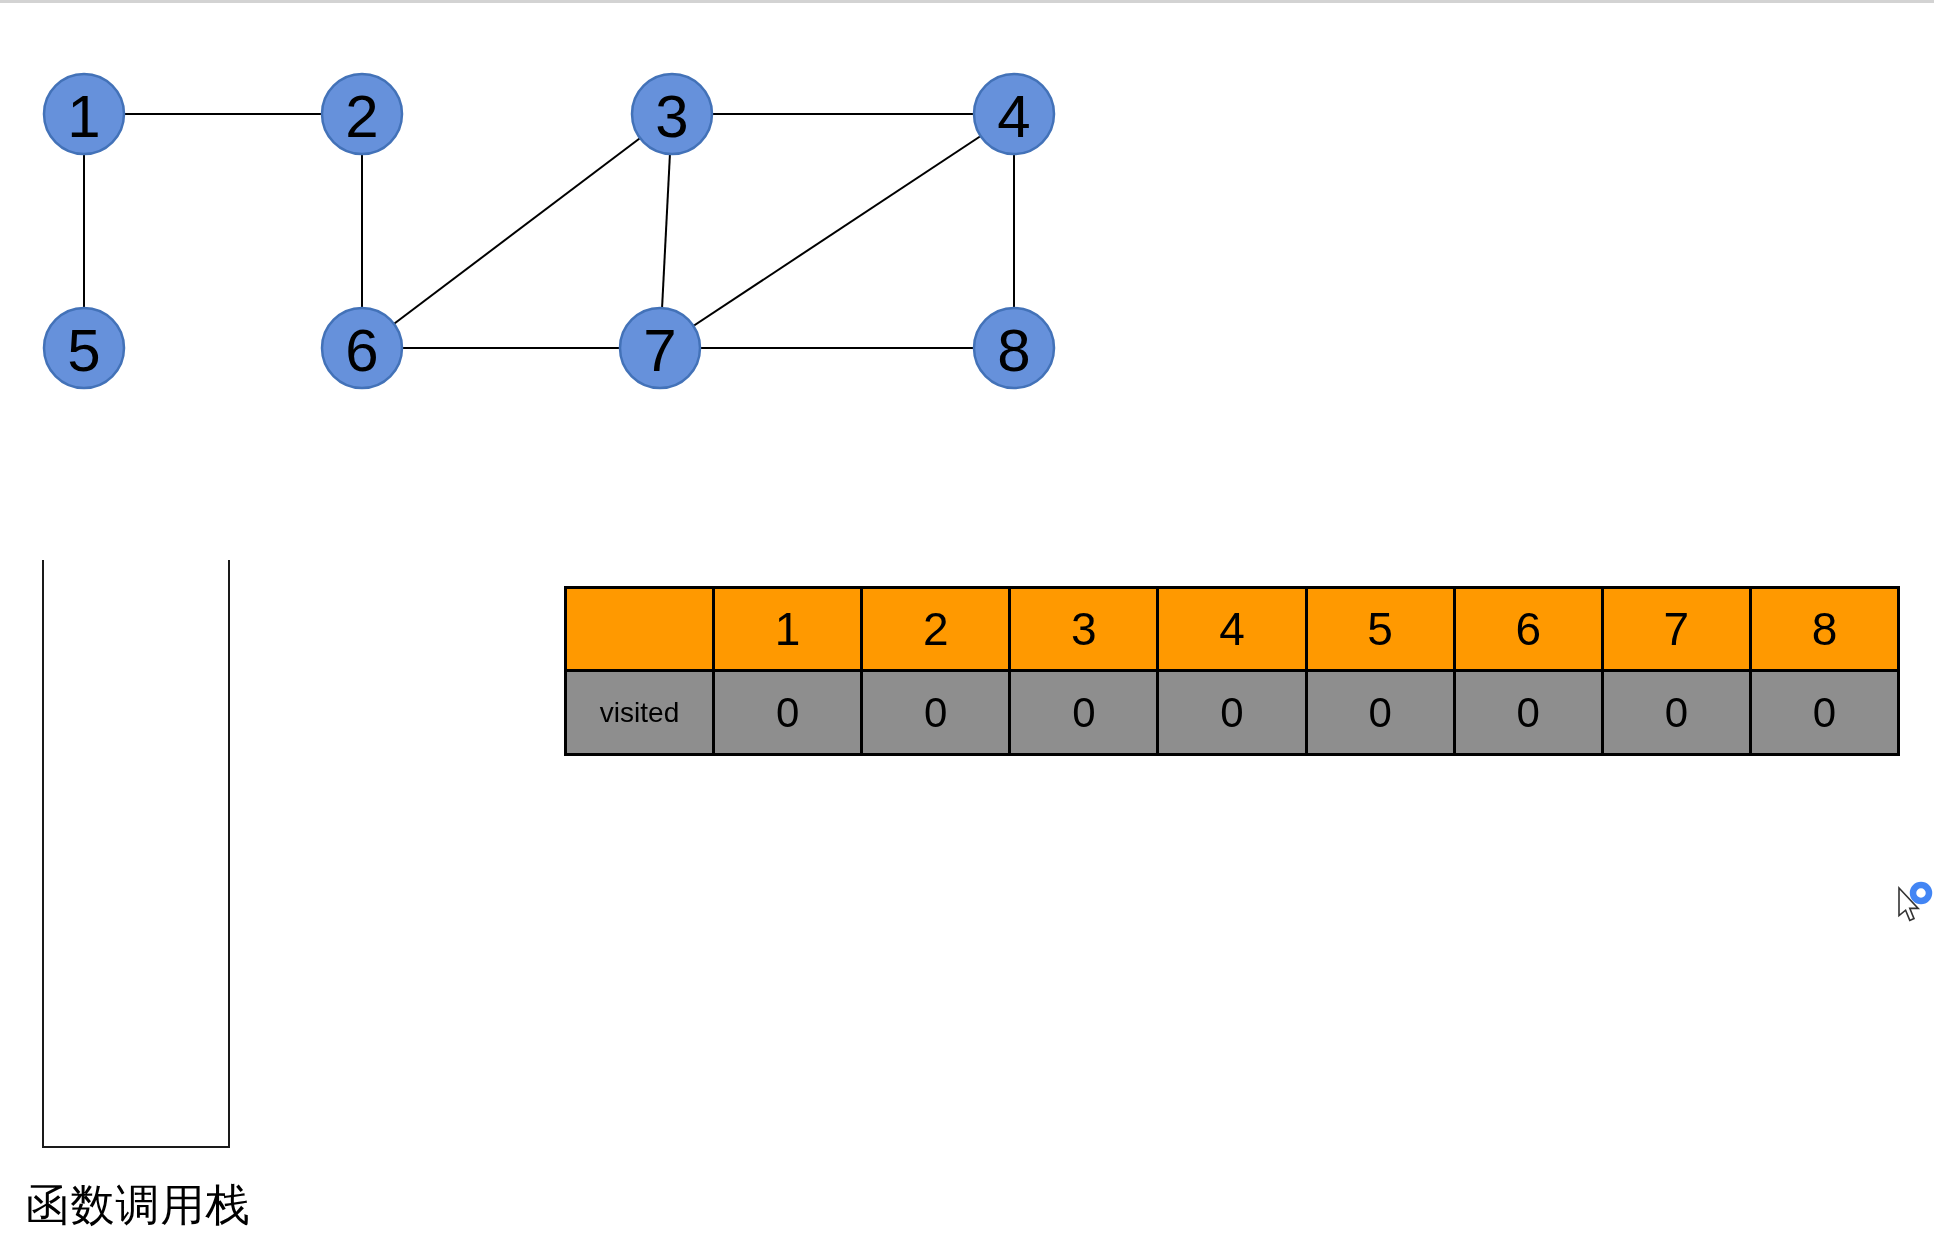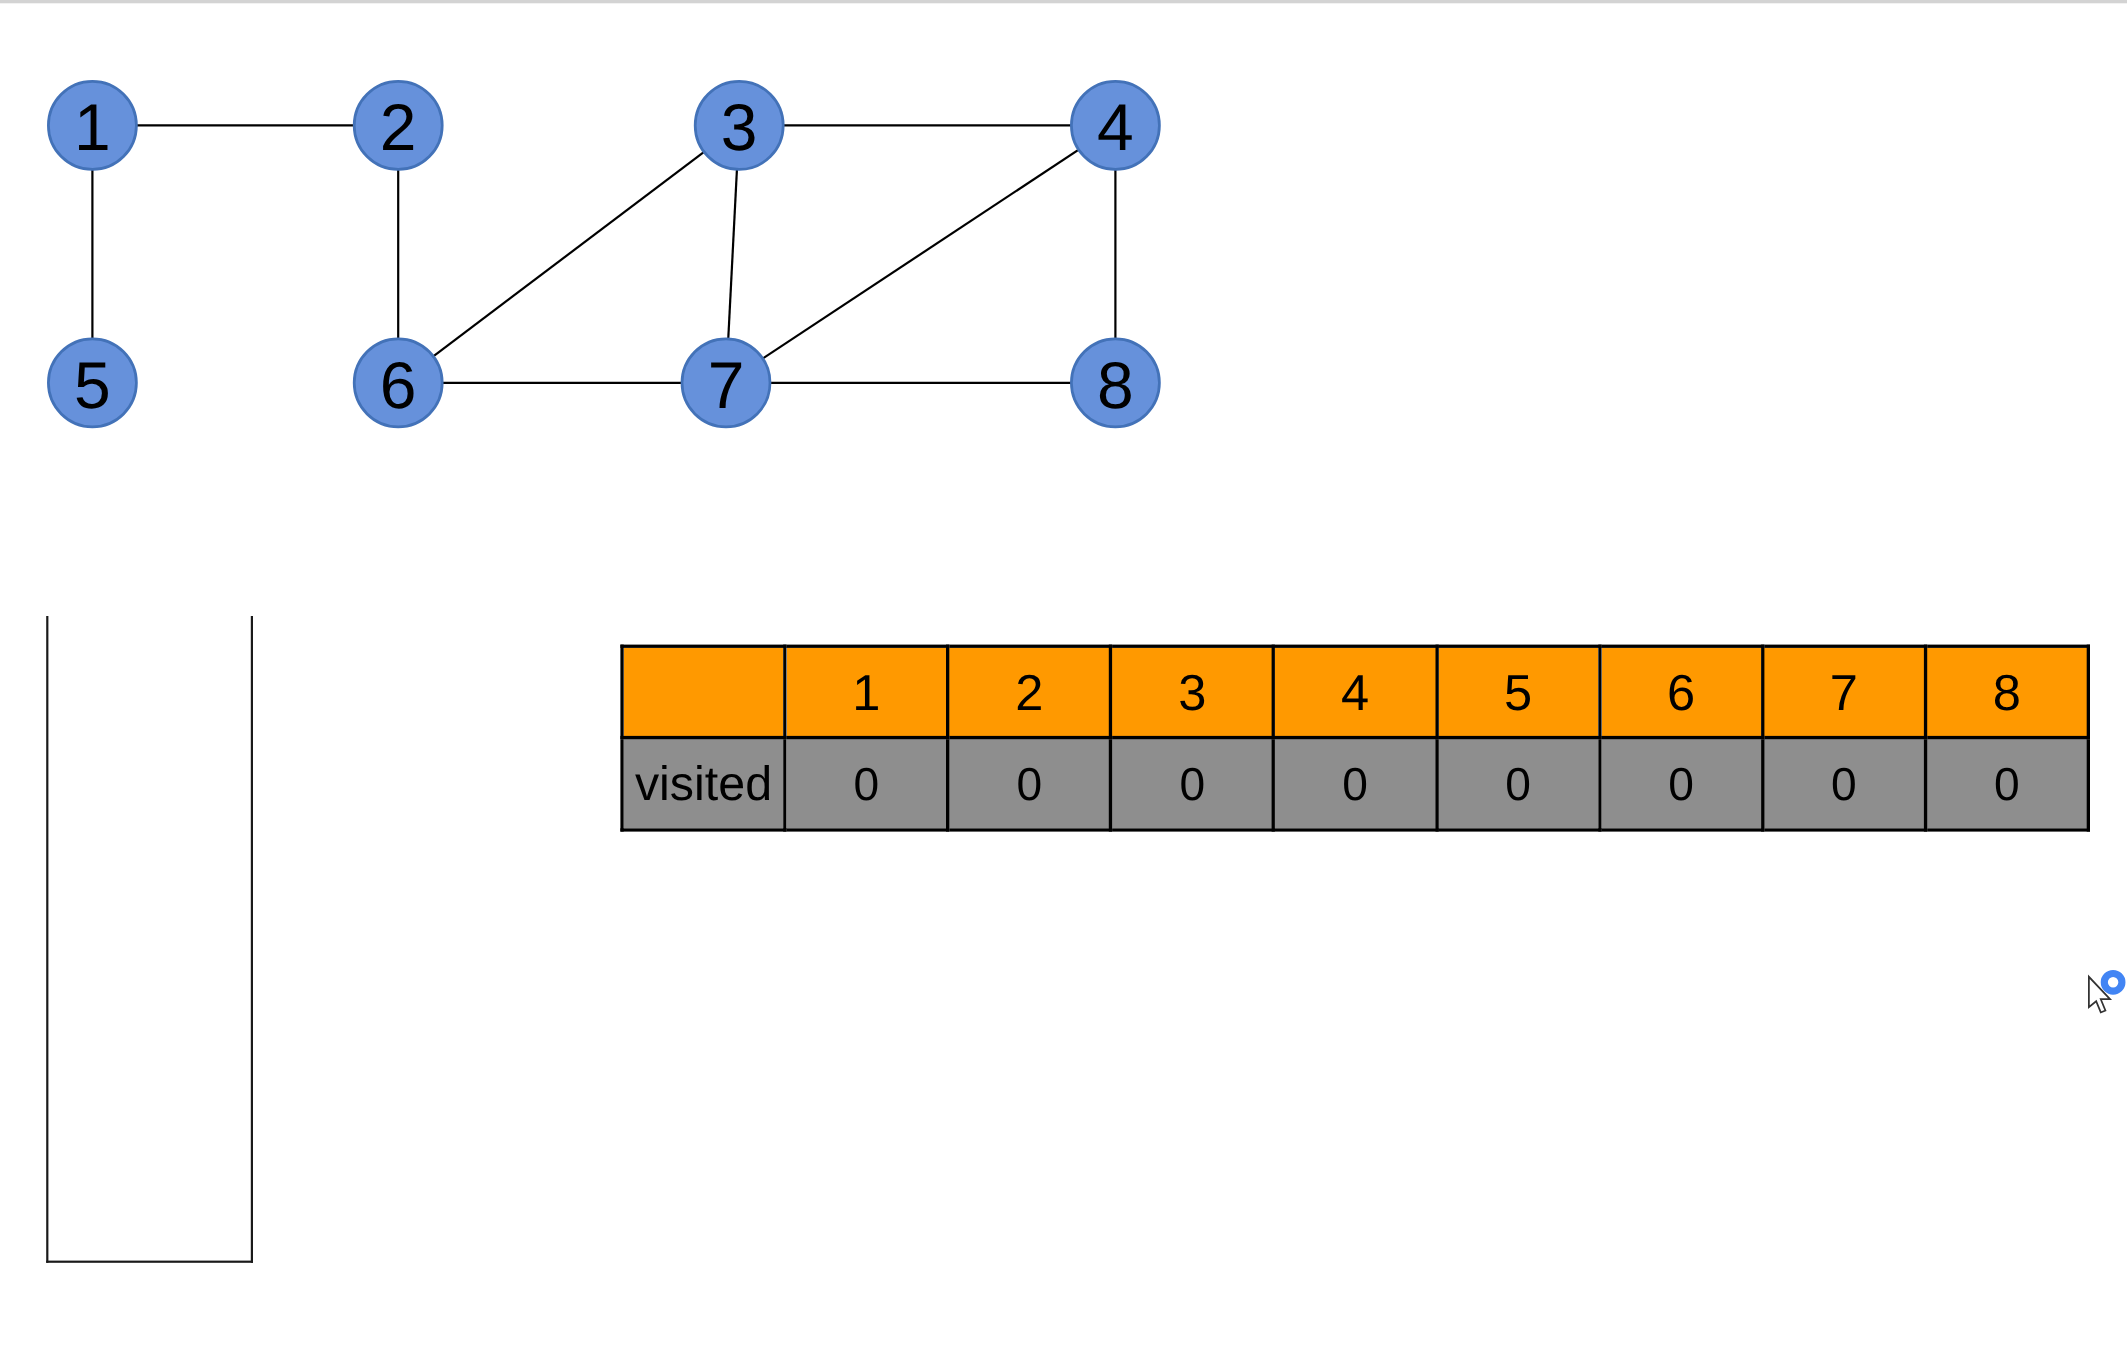--- a/index.html
+++ b/index.html
@@ -60,21 +60,21 @@
     overflow: hidden;
   }
   #visited-table thead tr { height: 83px; }
   #visited-table tbody tr { height: 84px; }
   #visited-table thead th {
     font-weight: normal;
     font-size: 46px;
     color: #000000;
   }
   #visited-table tbody td { font-size: 42px; color: #000000; }
-  #visited-table tbody td.row-label { font-size: 44px; }
+  #visited-table tbody td.row-label { font-size: 28px; }
 
   
   #cursor-svg { position: absolute; left: 1890px; top: 880px; }
 </style>
 </head>
 <body>
 
 <div id="stage">
 
   <div id="top-strip"></div>
@@ -102,20 +102,21 @@
       <text x="84" y="350" class="node-label">5</text>
       <circle cx="362" cy="348" r="40" fill="#6691DB" stroke="#4372B8" stroke-width="2.5"></circle>
       <text x="362" y="350" class="node-label">6</text>
       <circle cx="660" cy="348" r="40" fill="#6691DB" stroke="#4372B8" stroke-width="2.5"></circle>
       <text x="660" y="350" class="node-label">7</text>
       <circle cx="1014" cy="348" r="40" fill="#6691DB" stroke="#4372B8" stroke-width="2.5"></circle>
       <text x="1014" y="350" class="node-label">8</text>
     </svg>
 
   <div id="call-stack"></div>
+  <div id="stack-label">函数调用栈</div>
 
   <table id="visited-table">
     <thead>
         <tr>
           <th style="background: rgb(255, 153, 0);"></th>
           <th style="background: rgb(255, 153, 0);">1</th>
           <th style="background: rgb(255, 153, 0);">2</th>
           <th style="background: rgb(255, 153, 0);">3</th>
           <th style="background: rgb(255, 153, 0);">4</th>
           <th style="background: rgb(255, 153, 0);">5</th>

